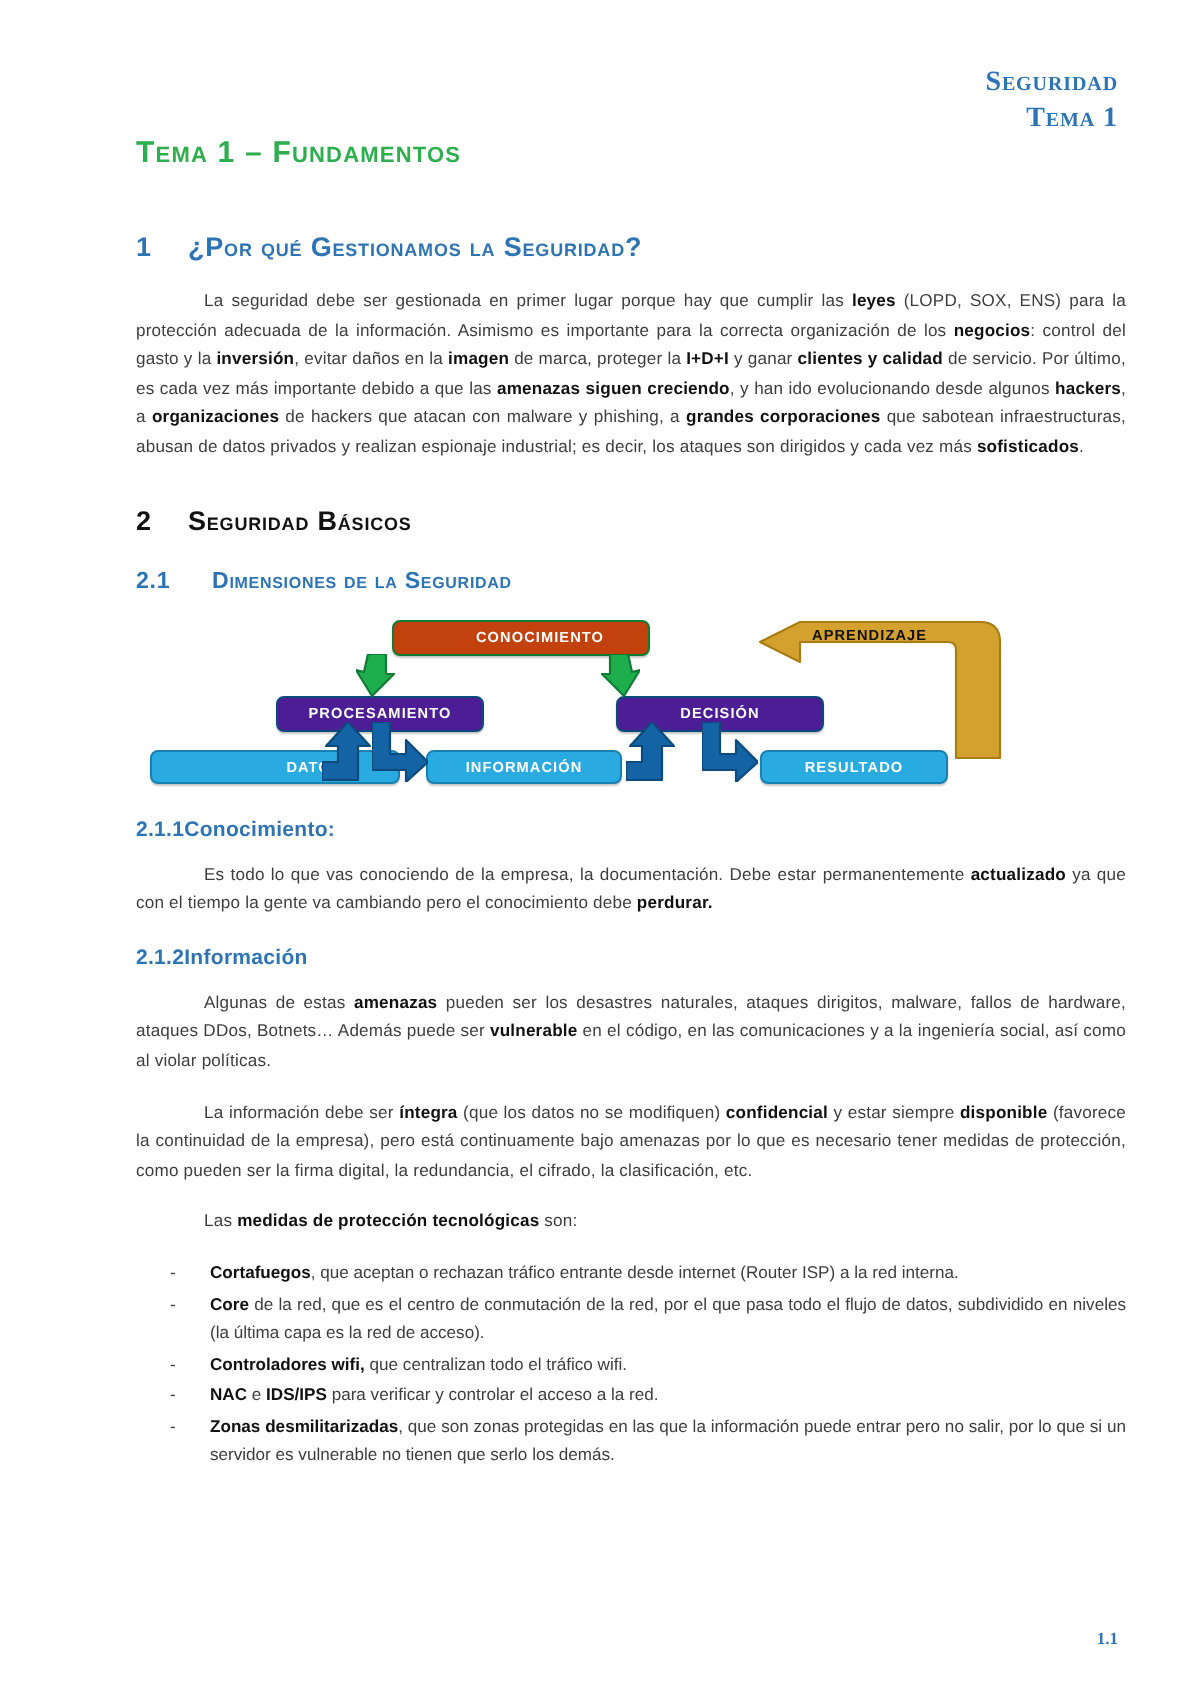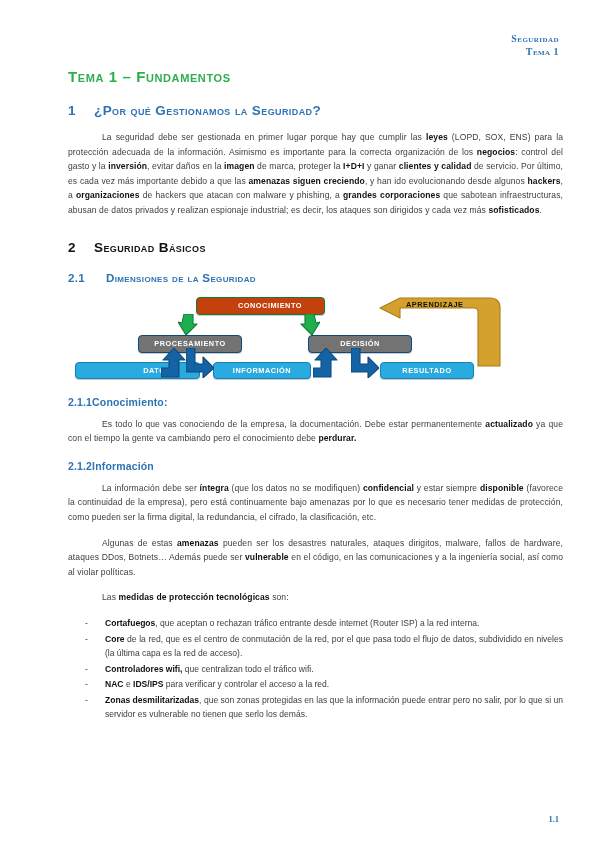--- a/index.html
+++ b/index.html
@@ -9,36 +9,36 @@
     overflow:hidden;position:relative;
   }
   .page{position:absolute;inset:0;padding:0;}
 
   
   .doc-header{
     position:absolute;top:33px;right:40px;
     text-align:right;line-height:1.28;
   }
   .doc-header .hdr-line{
-    color:#2E74B5;font-weight:bold;font-size:10px;
+    color:#2E74B5;font-weight:bold;font-size:14px;
     font-variant:small-caps;letter-spacing:.45px;
     font-family:"Liberation Serif", serif;
   }
 
   
   .content{
     position:absolute;left:68px;top:68px;width:495px;
   }
 
   
   h1.tema{
     font-family:"Liberation Sans", sans-serif;
     color:#2FAE4F;font-size:15px;font-weight:bold;
     font-variant:small-caps;letter-spacing:.6px;
-    margin:0 0 18px 0;
+    margin:0 0 31px 0;
   }
   h2.h-num{
     font-family:"Liberation Sans", sans-serif;
     font-size:13.5px;font-weight:bold;font-variant:small-caps;
     letter-spacing:.4px;margin:0 0 12px 0;
     display:flex;gap:14px;
   }
   h2.blue{color:#2E74B5;}
   h2.black{color:#111111;}
   h2.h-num .num{min-width:12px;display:inline-block;}
@@ -88,21 +88,21 @@
   .dbox{
     position:absolute;display:flex;align-items:center;justify-content:center;
     font-family:"Liberation Sans", sans-serif;
     color:#ffffff;font-weight:bold;
     font-size:7.3px;letter-spacing:.55px;
     border-radius:4px;
     box-shadow:0 1px 1px rgba(0,0,0,.22);
     text-align:center;
   }
   .dbox.green{background:#c2410c;border:1.2px solid #0E7C35;padding-left:19px;}
-  .dbox.dblue{background:#737373;border:1.2px solid #0D4A7C;}
+  .dbox.dblue{background:#4c1d95;border:1.2px solid #0D4A7C;}
   .dbox.lblue{background:#29ABE2;border:1.2px solid #1681B0;color:#ffffff;}
 
   .darrow{position:absolute;}
   .label-apr{
     position:absolute;
     font-family:"Liberation Sans", sans-serif;
     font-weight:bold;font-size:7.3px;letter-spacing:.55px;
     color:#111111;
   }
 
@@ -191,22 +191,22 @@
     <h4 class="h-sub3">
       <span class="num">2.1.1</span>
       <span>Conocimiento:</span>
     </h4>
     <p class="body">Es todo lo que vas conociendo de la empresa, la documentación. Debe estar permanentemente <b>actualizado</b> ya que con el tiempo la gente va cambiando pero el conocimiento debe <b>perdurar.</b></p>
 
     <h4 class="h-sub3" style="margin-top:14px;">
       <span class="num">2.1.2</span>
       <span>Información</span>
     </h4>
+    <p class="body">Algunas de estas <b>amenazas</b> pueden ser los desastres naturales, ataques dirigitos, malware, fallos de hardware, ataques DDos, Botnets… Además puede ser <b>vulnerable</b> en el código, en las comunicaciones y a la ingeniería social, así como al violar políticas.</p>
     <p class="body">La información debe ser <b>íntegra</b> (que los datos no se modifiquen) <b>confidencial</b> y estar siempre <b>disponible</b> (favorece la continuidad de la empresa), pero está continuamente bajo amenazas por lo que es necesario tener medidas de protección, como pueden ser la firma digital, la redundancia, el cifrado, la clasificación, etc.</p>
-    <p class="body">Algunas de estas <b>amenazas</b> pueden ser los desastres naturales, ataques dirigitos, malware, fallos de hardware, ataques DDos, Botnets… Además puede ser <b>vulnerable</b> en el código, en las comunicaciones y a la ingeniería social, así como al violar políticas.</p>
     <p class="body">Las <b>medidas de protección tecnológicas</b> son:</p>
 
     <ul class="dash">
       <li>
         <span class="dash-mark">-</span>
         <span><b>Cortafuegos</b>, que aceptan o rechazan tráfico entrante desde internet (Router ISP) a la red interna.</span>
       </li>
       <li>
         <span class="dash-mark">-</span>
         <span><b>Core</b> de la red, que es el centro de conmutación de la red, por el que pasa todo el flujo de datos, subdividido en niveles (la última capa es la red de acceso).</span>

